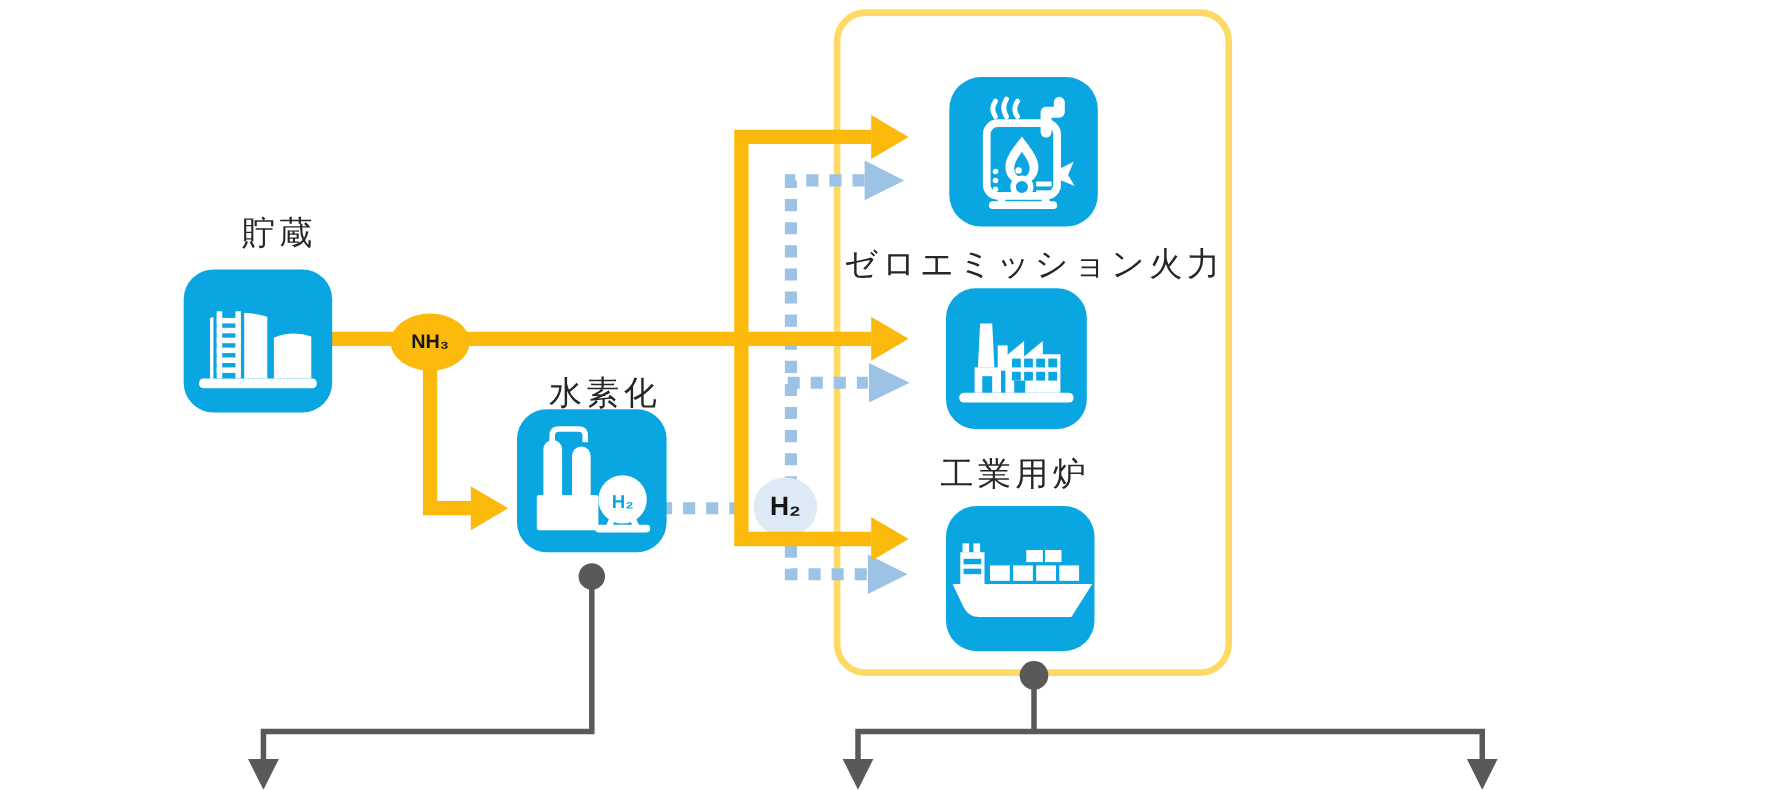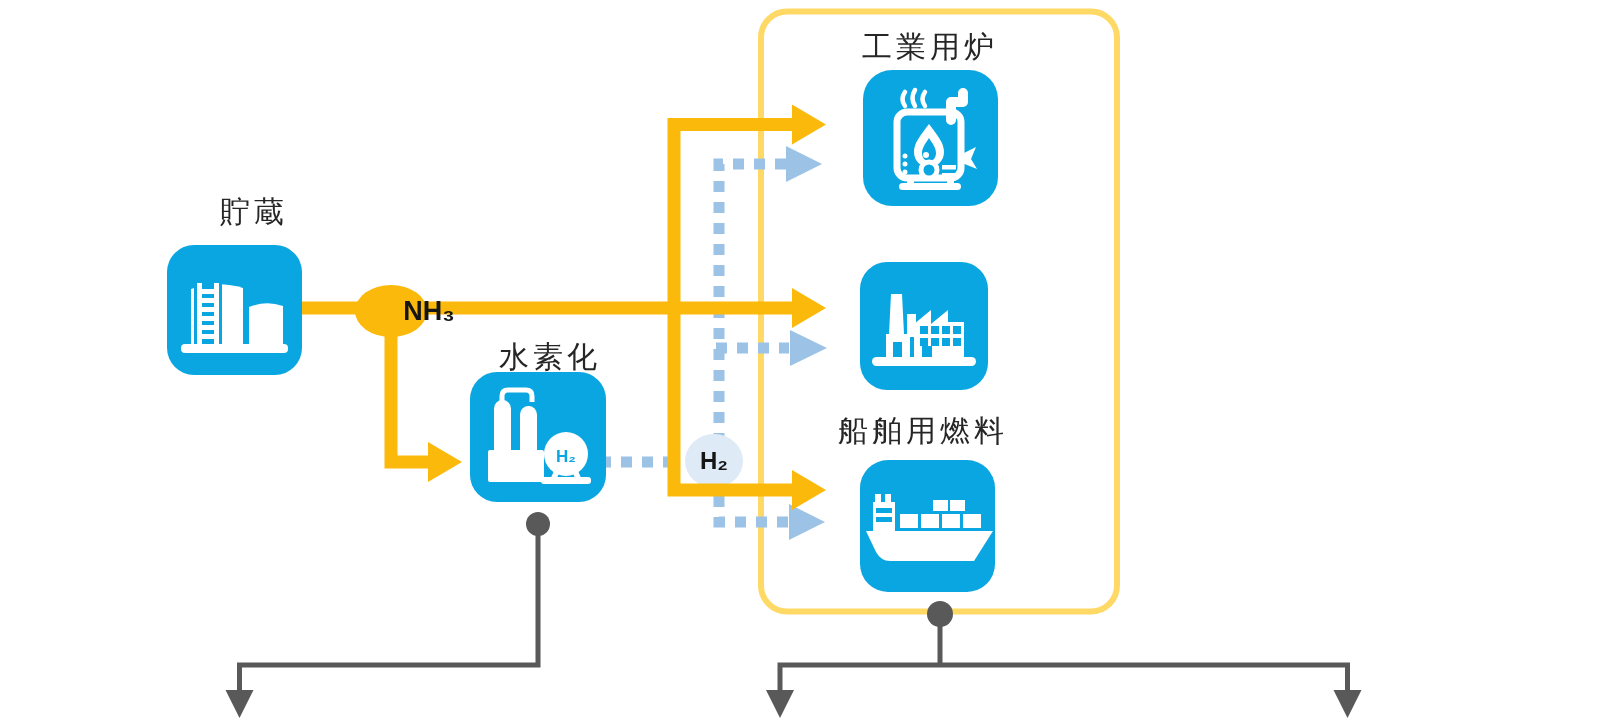--- a/index.html
+++ b/index.html
@@ -9,21 +9,21 @@
   }
   #diagram-svg{position:absolute;left:0;top:0;}
   .node-label{
     position:absolute;transform:translateX(-50%);white-space:nowrap;
     font-size:30px;letter-spacing:4px;color:#262626;
   }
   .flow-badge-label{
     position:absolute;transform:translate(-50%,-50%);white-space:nowrap;
     font-weight:bold;color:#151515;
   }
-  #nh3-badge-label{font-size:27px;margin-left:38px;}
+  #nh3-badge-label{font-size:18px;}
   #h2-badge-label{font-size:24px;}
 </style>
 </head>
 <body>
 
 <div id="canvas">
 
   <svg id="diagram-svg" width="1611" height="718" viewBox="0 0 1611 718">
 
     <rect x="761" y="11.5" width="356" height="600" rx="26" fill="none" stroke="#FFD966" stroke-width="6"></rect>
@@ -161,18 +161,18 @@
         <rect x="61" y="54" width="18" height="14"></rect>
         <rect x="82" y="54" width="18" height="14"></rect>
         <rect x="103" y="54" width="18" height="14"></rect>
       </g>
       <path d="M 6 71 L 133 71 L 114 101 L 30 101 Q 21 101 16 92 Z" fill="#fff"></path>
     </g>
   </svg>
 
   <div class="node-label" style="left:254px;top:192px">貯蔵</div>
   <div class="node-label" style="left:550px;top:337px">水素化</div>
-  <div class="node-label" style="left:930px;top:27px">工業用炉</div>
-  <div class="node-label" style="left:923px;top:411px">船舶用燃料</div>
+  <div class="node-label" style="left:940px;top:220px">ゼロエミッション火力</div>
+  <div class="node-label" style="left:923px;top:411px">工業用炉</div>
 
   <div id="nh3-badge-label" class="flow-badge-label" style="left:391px;top:311px">NH₃</div>
   <div id="h2-badge-label" class="flow-badge-label" style="left:714px;top:461px">H₂</div>
 </div>
 
 </body></html>

